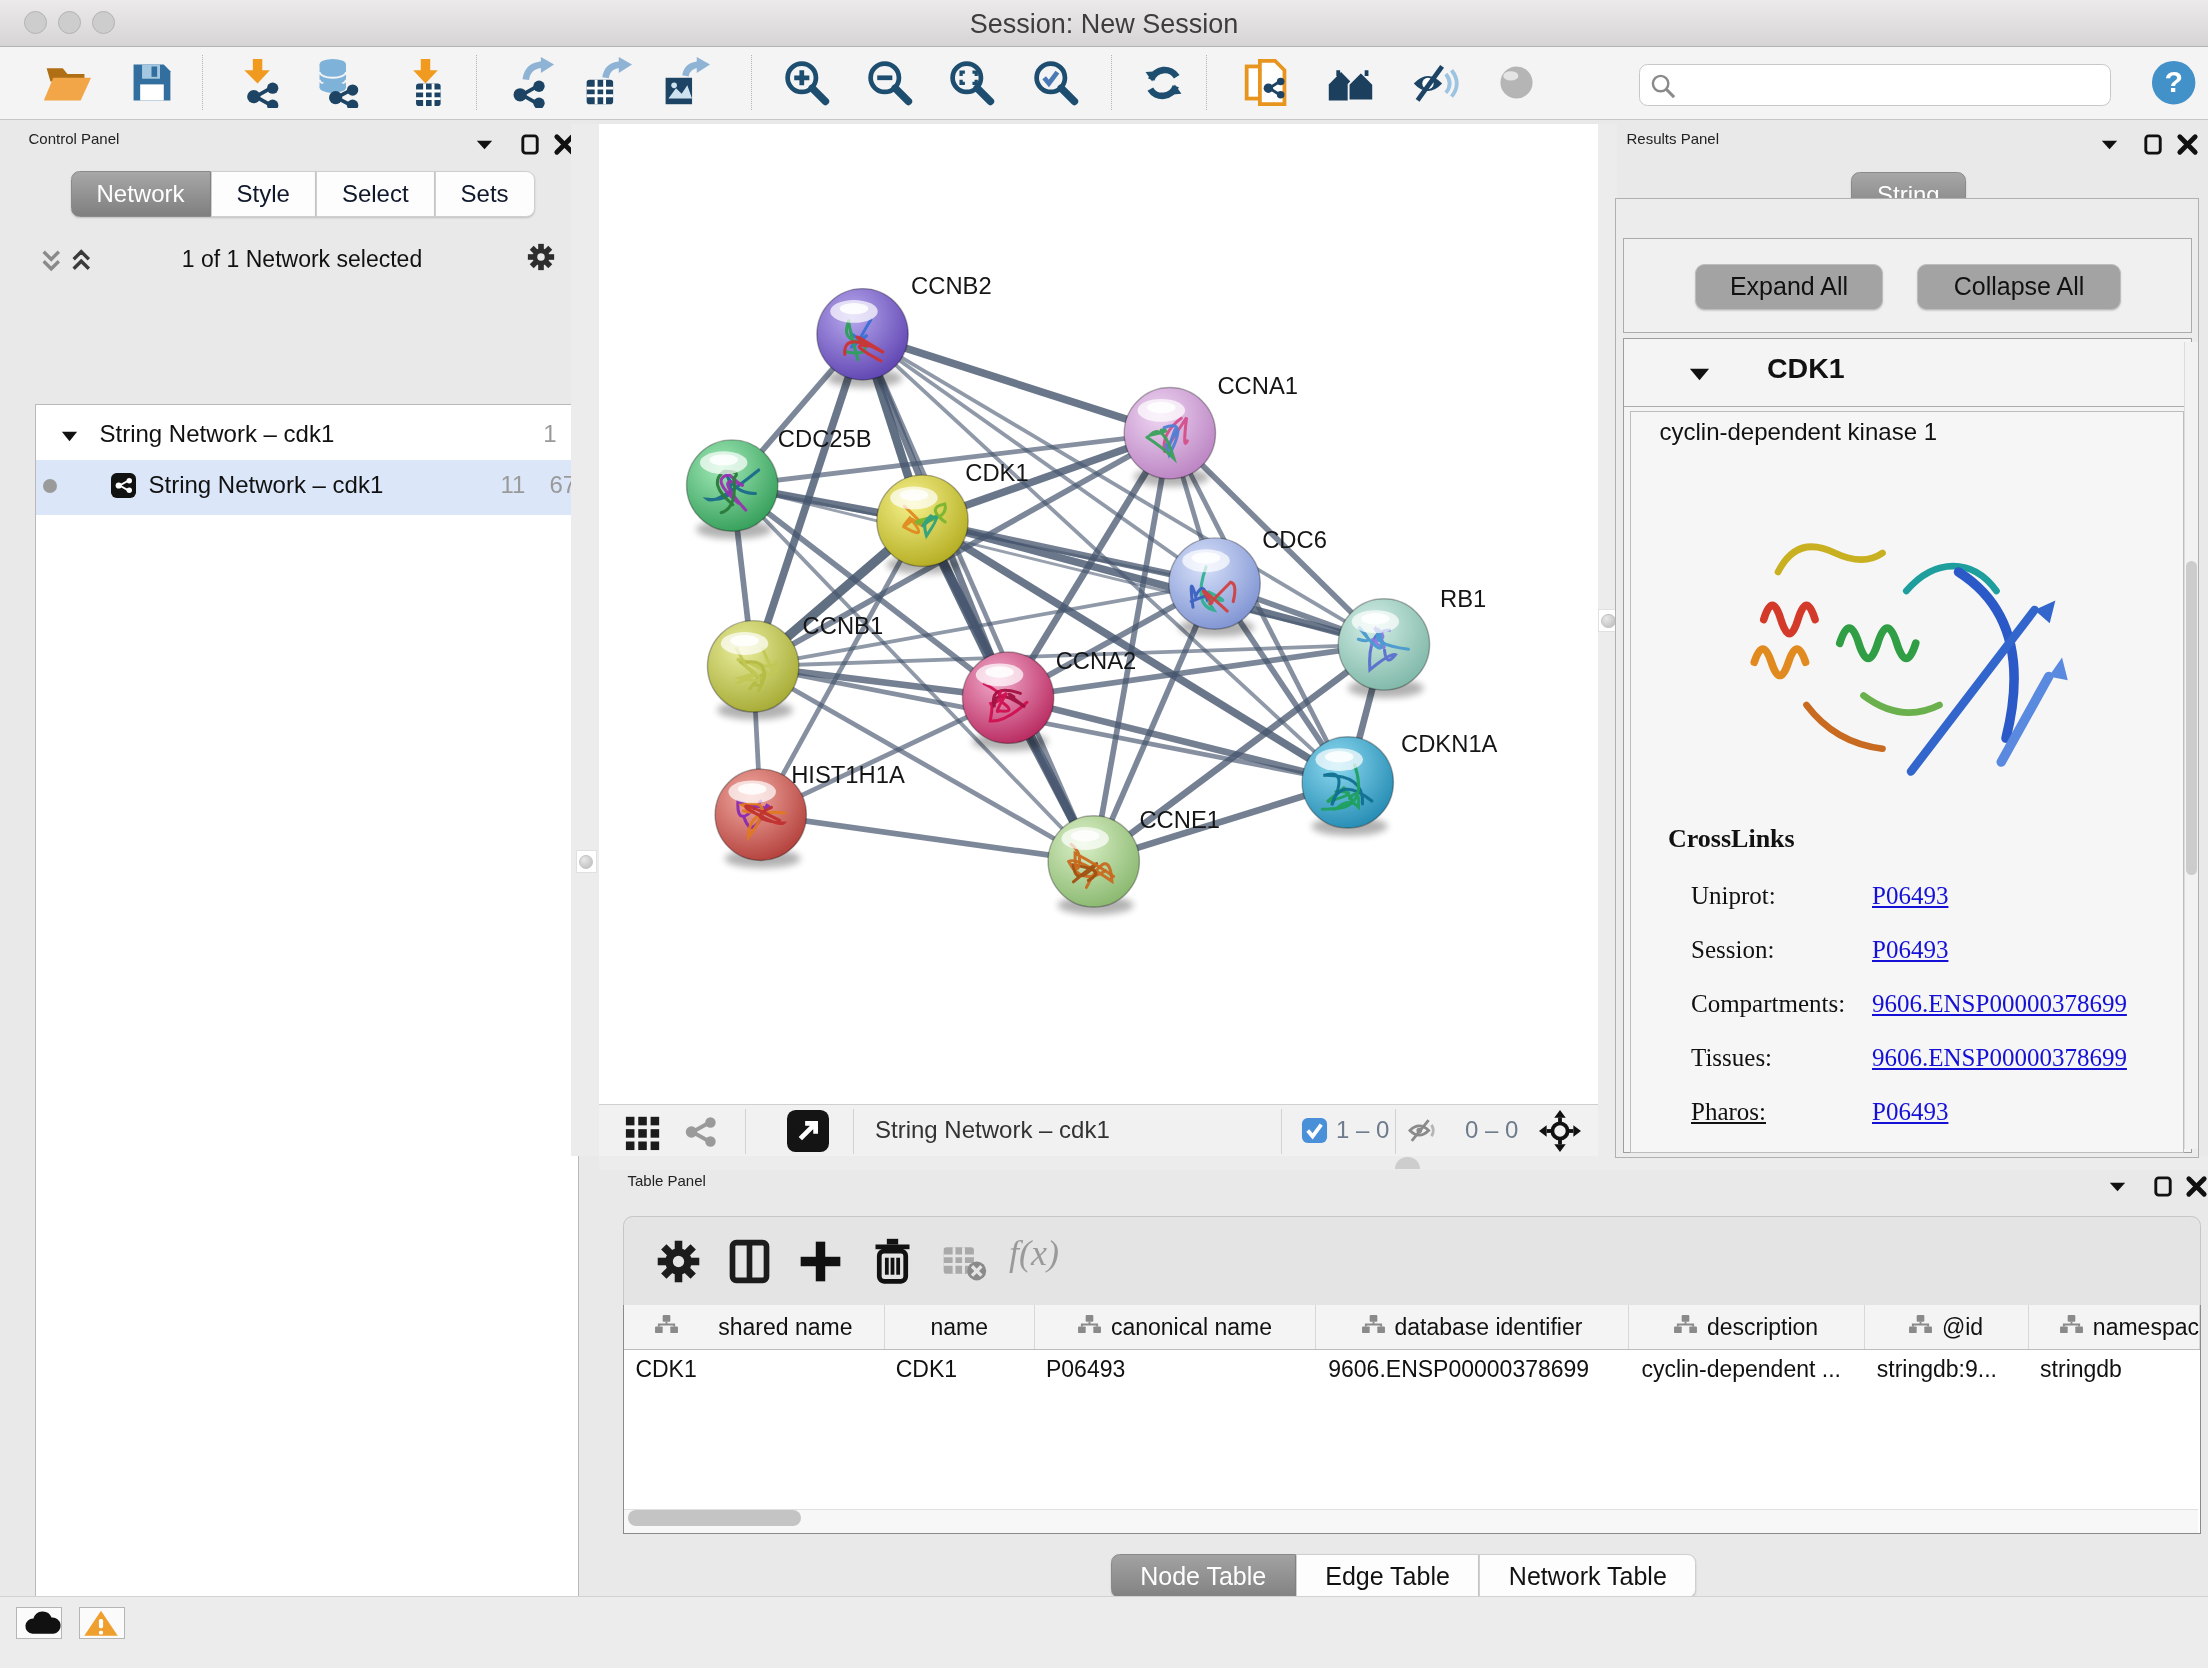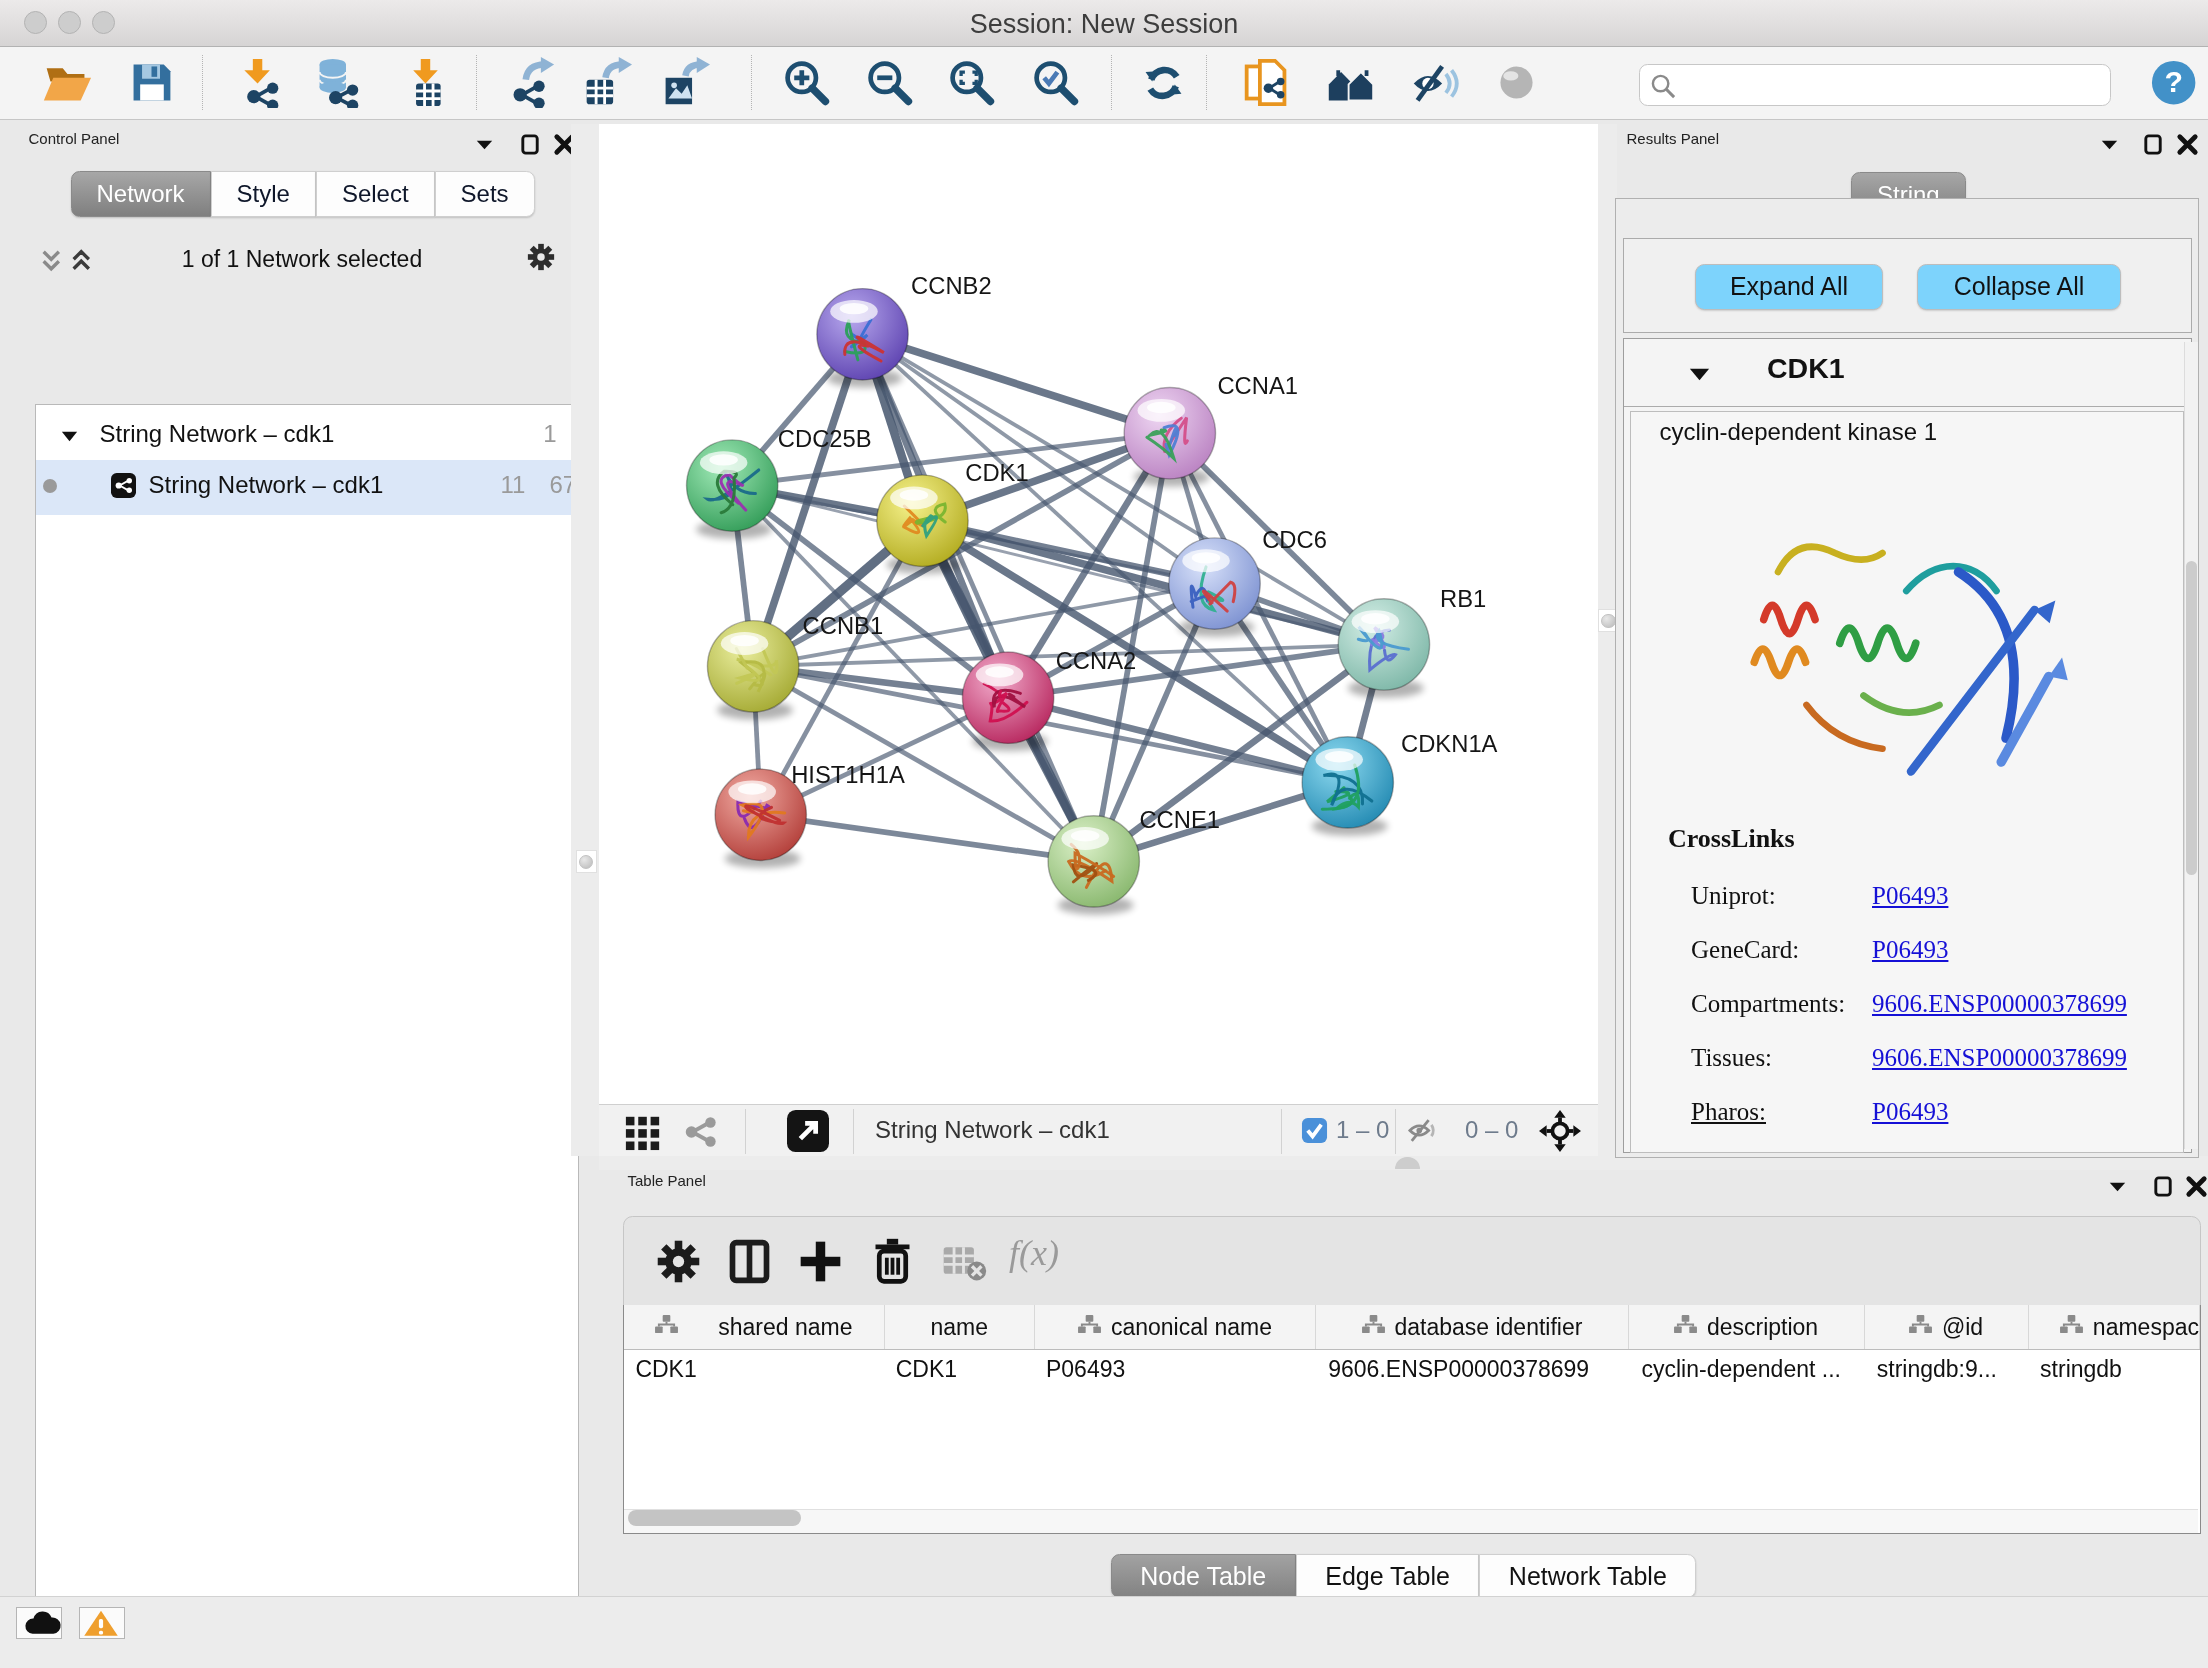--- a/index.html
+++ b/index.html
@@ -39,21 +39,21 @@
   .nstext{font-size:24px;color:#333;}
   .nscount{font-size:24px;color:#6e7b8c;}
   
   .vsplit{background:#ececec;}
   .grip{width:19px;height:21px;background:#fff;border:1px solid #e0e0e0;position:absolute;}
   .grip i{display:block;width:12.4px;height:12.4px;margin:3.8px auto;border-radius:50%;background:radial-gradient(circle at 35% 30%,#e8e8e8,#b9b9b9);border:1px solid #c2c2c2;}
   .dome{width:25px;height:12.4px;background:#cdcdcd;border-radius:12.4px 12.4px 0 0;}
   
   .rbox{left:1615px;top:198px;width:582px;height:958px;background:#ececec;border:1px solid #b0b0b0;}
   .rsub{left:1623px;top:238px;width:567px;height:93px;background:#f0f0f0;border:1px solid #ababab;}
-  .rbtn{height:44px;line-height:42px;padding:0 28.5px;background:#7dd3fc;border:1px solid #bdbdbd;border-radius:9.5px;font-size:25px;color:#111;text-align:center;box-shadow:0 1px 1.9px rgba(0,0,0,.15);}
+  .rbtn{height:44px;line-height:42px;padding:0 28.5px;background:#a3a3a3;border:1px solid #bdbdbd;border-radius:9.5px;font-size:25px;color:#111;text-align:center;box-shadow:0 1px 1.9px rgba(0,0,0,.15);}
   .rcontent{left:1623px;top:338px;width:567px;height:813px;background:#f4f4f4;border:1px solid #9d9d9d;}
   .rinner{left:1630px;top:411px;width:552px;height:740px;background:#f6f6f6;border:1px solid #bdbdbd;}
   .serif{font-family:"Liberation Serif",serif;}
   .xl-label{font-size:25px;color:#111;}
   .xl-link{font-size:25px;color:#1510d6;text-decoration:underline;}
   
   .tptoolbar{left:623px;top:1216px;width:1576px;height:89px;background:#e4e4e4;border:1px solid #c6c6c6;border-radius:9.5px 9.5px 0 0;}
   .tpi{top:19px;width:51px;height:51px;position:absolute;}
   .tpi svg{width:51px;height:51px;}
   .tbl{left:623px;top:1305px;width:1576px;height:228px;background:#fff;border:1px solid #8a8a8a;border-top:0;}
@@ -595,21 +595,21 @@
         <path d="M90 260 q30 40 80 46" stroke="#c86a20" stroke-width="7"></path>
       </g>
     </svg>
     <span class="abs serif" style="left:37px;top:412px;font-size:26px;font-weight:bold;color:#111;">CrossLinks</span>
     <div class="abs" style="left:60px;top:457px;">
         <div style="display: flex; height: 54px; align-items: center;">
           <span class="serif xl-label" style="width: 181px;">Uniprot:</span>
           <a class="serif xl-link" href="#">P06493</a>
         </div>
         <div style="display: flex; height: 54px; align-items: center;">
-          <span class="serif xl-label" style="width: 181px;">GeneCard:</span>
+          <span class="serif xl-label" style="width: 181px;">Session:</span>
           <a class="serif xl-link" href="#">P06493</a>
         </div>
         <div style="display: flex; height: 54px; align-items: center;">
           <span class="serif xl-label" style="width: 181px;">Compartments:</span>
           <a class="serif xl-link" href="#">9606.ENSP00000378699</a>
         </div>
         <div style="display: flex; height: 54px; align-items: center;">
           <span class="serif xl-label" style="width: 181px;">Tissues:</span>
           <a class="serif xl-link" href="#">9606.ENSP00000378699</a>
         </div>

